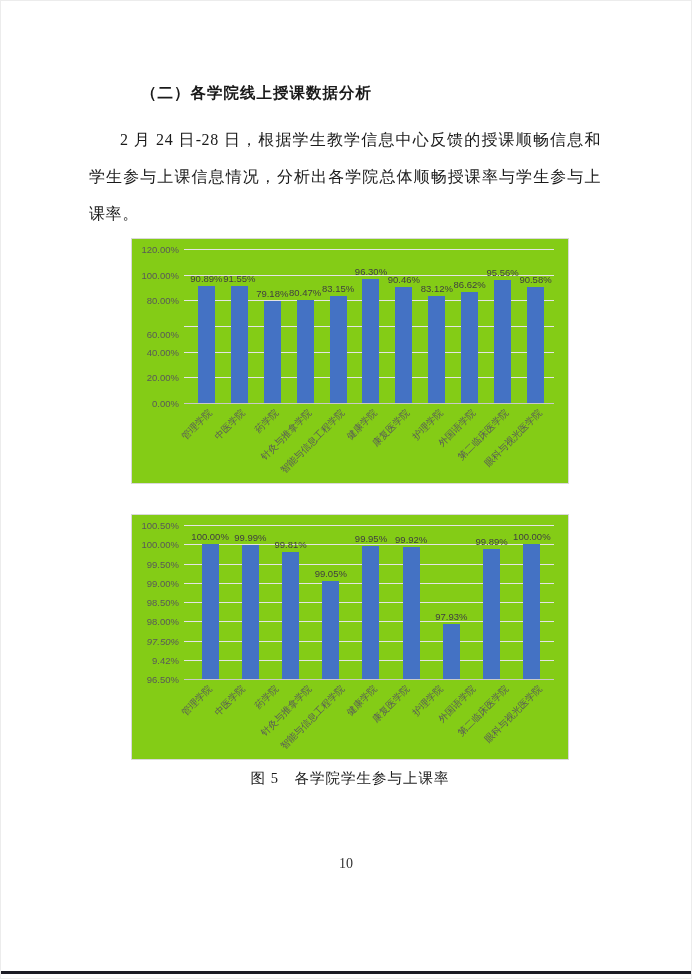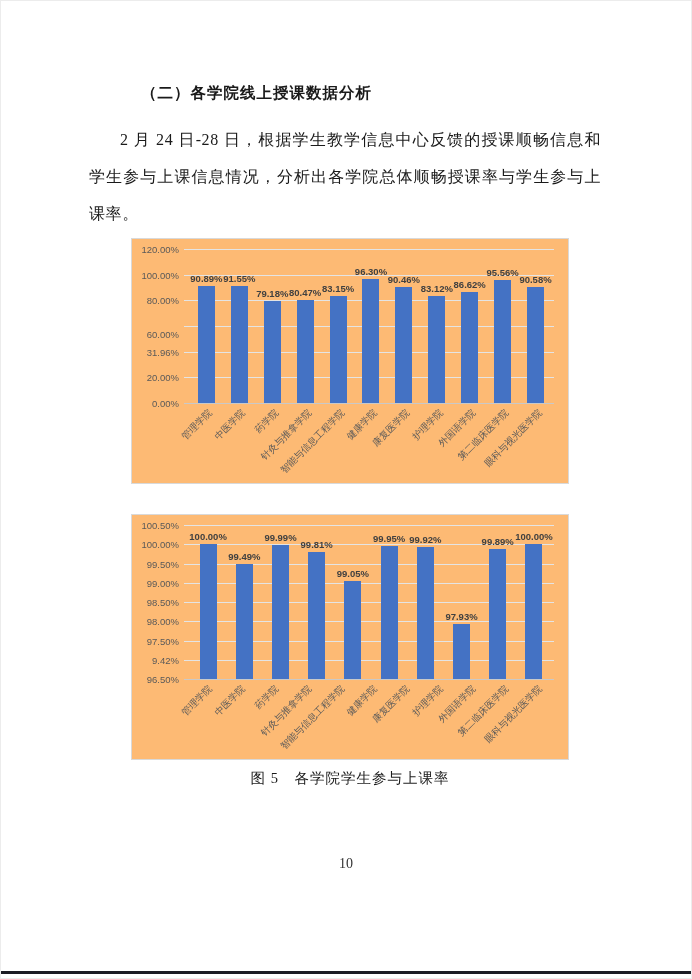--- a/index.html
+++ b/index.html
@@ -28,36 +28,36 @@
     font-size: 16px;
     line-height: 37px;
     text-align: justify;
     letter-spacing: 0.6px;
   }
   .chart {
     margin: 6px 0 0 130px;
     width: 438px; height: 246px;
     box-sizing: border-box;
     border: 1px solid #d9d9d9;
-    background: #fdba74;
+    background: #84cc16;
     padding: 10px 14px 0 8px;
   }
   .chart2 { margin-top: 30px; }
   .chart-inner { display: flex; }
   .yaxis {
     width: 44px; position: relative; height: 154px; flex: none;
     font-family: "Liberation Sans", sans-serif;
     font-size: 9.5px; color: #595959;
   }
   .ytick {
     position: absolute; right: 5px; transform: translateY(-50%);
     white-space: nowrap;
   }
   .plot-wrap { flex: 1; min-width: 0; }
-  .plot { position: relative; height: 154px; font-weight: bold; }
+  .plot { position: relative; height: 154px; }
   .gridline {
     position: absolute; left: 0; right: 0; height: 1px;
     background: #e4e4e4;
   }
   .gridline.baseline { background: #c9c9c9; }
   .bars {
     position: absolute; left: 6px; right: 2px; top: 0; bottom: 0;
     display: flex; align-items: flex-end;
   }
   .slot {
@@ -104,21 +104,21 @@
 
   <p class="body-text">2 月 24 日-28 日，根据学生教学信息中心反馈的授课顺畅信息和学生参与上课信息情况，分析出各学院总体顺畅授课率与学生参与上课率。</p>
 
   <figure class="chart chart1" style="margin-block:6px 0; margin-inline:130px 0;">
       <div class="chart-inner">
         <div class="yaxis">
           <span class="ytick" style="top: 0%;">120.00%</span>
           <span class="ytick" style="top: 16.6667%;">100.00%</span>
           <span class="ytick" style="top: 33.3333%;">80.00%</span>
           <span class="ytick" style="top: 50%; margin-top: 8px;">60.00%</span>
-          <span class="ytick" style="top: 66.6667%;">31.96%</span>
+          <span class="ytick" style="top: 66.6667%;">40.00%</span>
           <span class="ytick" style="top: 83.3333%;">20.00%</span>
           <span class="ytick" style="top: 100%;">0.00%</span>
         </div>
         <div class="plot-wrap">
           <div class="plot">
             <div class="gridline" style="top: 0px;"></div>
             <div class="gridline" style="top: 25.6667px;"></div>
             <div class="gridline" style="top: 51.3333px;"></div>
             <div class="gridline" style="top: 77px;"></div>
             <div class="gridline" style="top: 102.667px;"></div>
@@ -213,45 +213,41 @@
 
   <figure class="chart chart2" style="margin-block:30px 0; margin-inline:130px 0;">
       <div class="chart-inner">
         <div class="yaxis">
           <span class="ytick" style="top: 0%;">100.50%</span>
           <span class="ytick" style="top: 12.5%;">100.00%</span>
           <span class="ytick" style="top: 25%;">99.50%</span>
           <span class="ytick" style="top: 37.5%;">99.00%</span>
           <span class="ytick" style="top: 50%;">98.50%</span>
           <span class="ytick" style="top: 62.5%;">98.00%</span>
-          <span class="ytick" style="top: 75%;">97.50%</span>
+          <span class="ytick" style="top: 75%; font-style: italic;">97.50%</span>
           <span class="ytick" style="top: 87.5%;">9.42%</span>
           <span class="ytick" style="top: 100%;">96.50%</span>
         </div>
         <div class="plot-wrap">
           <div class="plot">
             <div class="gridline" style="top: 0px;"></div>
             <div class="gridline" style="top: 19.25px;"></div>
             <div class="gridline" style="top: 38.5px;"></div>
             <div class="gridline" style="top: 57.75px;"></div>
             <div class="gridline" style="top: 77px;"></div>
             <div class="gridline" style="top: 96.25px;"></div>
             <div class="gridline" style="top: 115.5px;"></div>
             <div class="gridline" style="top: 134.75px;"></div>
             <div class="gridline baseline" style="top: 154px;"></div>
             <div class="bars">
               <div class="slot">
                 <div class="bar" style="height: 134.8px; background: rgb(68, 114, 196);"></div>
                 <span class="dlabel" style="bottom: 136.8px;">100.00%</span>
               </div>
               <div class="slot">
-                <div class="bar" style="height: 115.1px; background: rgb(68, 114, 196);"></div>
-                <span class="dlabel" style="bottom: 117.1px;">99.49%</span>
-              </div>
-              <div class="slot">
                 <div class="bar" style="height: 134.4px; background: rgb(68, 114, 196);"></div>
                 <span class="dlabel" style="bottom: 136.4px;">99.99%</span>
               </div>
               <div class="slot">
                 <div class="bar" style="height: 127.4px; background: rgb(68, 114, 196);"></div>
                 <span class="dlabel" style="bottom: 129.4px;">99.81%</span>
               </div>
               <div class="slot">
                 <div class="bar" style="height: 98.2px; background: rgb(68, 114, 196);"></div>
                 <span class="dlabel" style="bottom: 100.2px;">99.05%</span>

